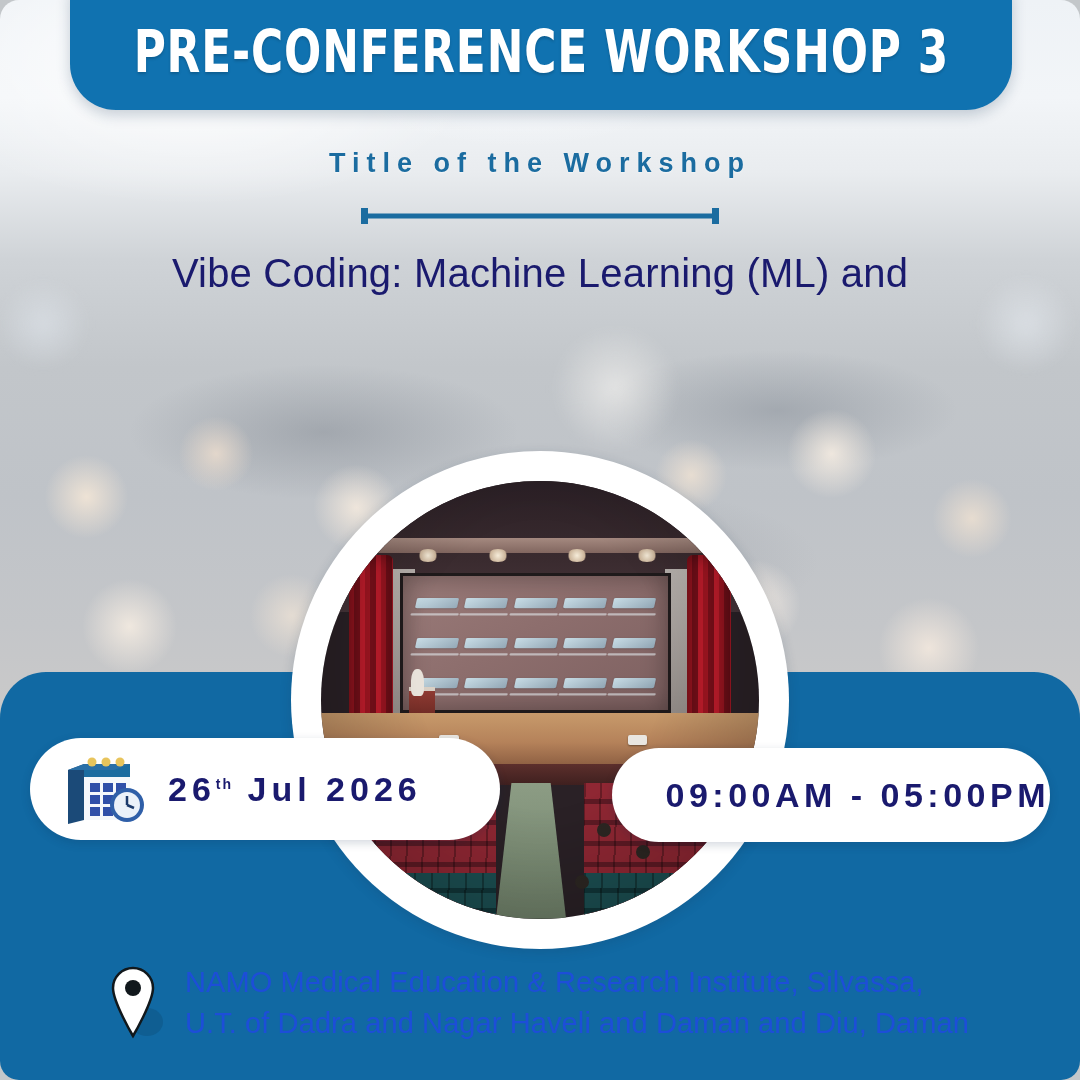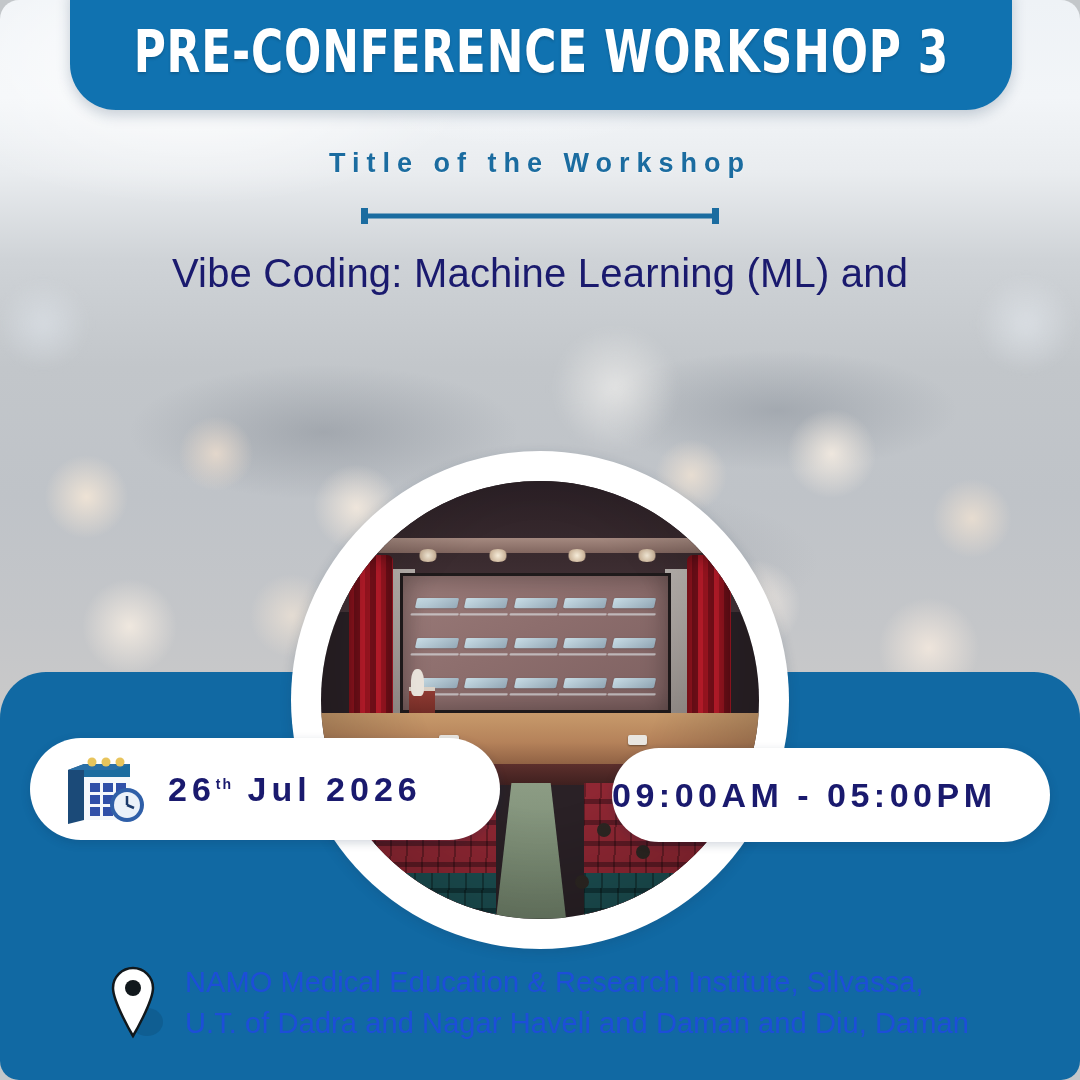--- a/index.html
+++ b/index.html
@@ -233,21 +233,21 @@
     border-radius:999px;
     display:flex; align-items:center;
     box-shadow:0 3px 10px rgba(10,40,70,0.18);
   }
   .pill-date {
     left:30px; top:738px; width:470px; height:102px;
     padding-left:24px;
   }
   .pill-time {
     right:30px; top:748px; width:438px; height:94px;
-    justify-content:flex-start;
+    justify-content:flex-end;
   }
   .date-text {
     color:#1a1a6e;
     font-size:34px; font-weight:bold;
     letter-spacing:5px;
     margin-left:22px;
     white-space:nowrap;
   }
   .date-text sup { font-size:14px; letter-spacing:2px; }
   .time-text {

